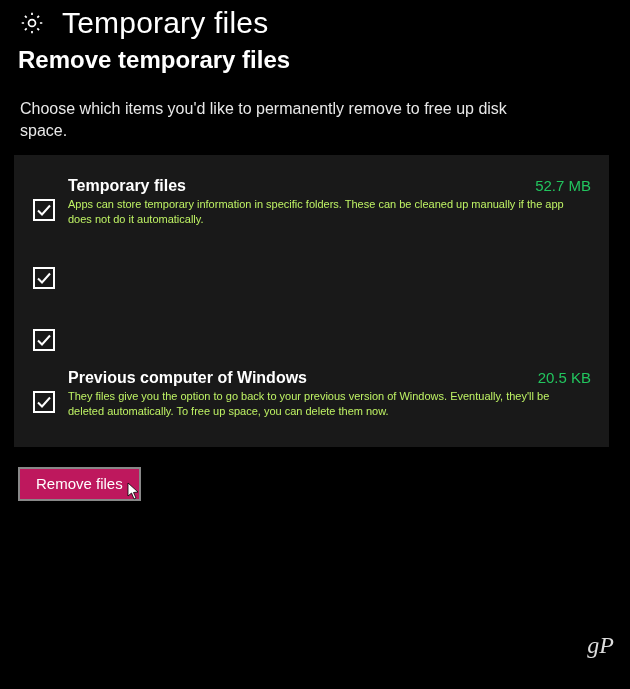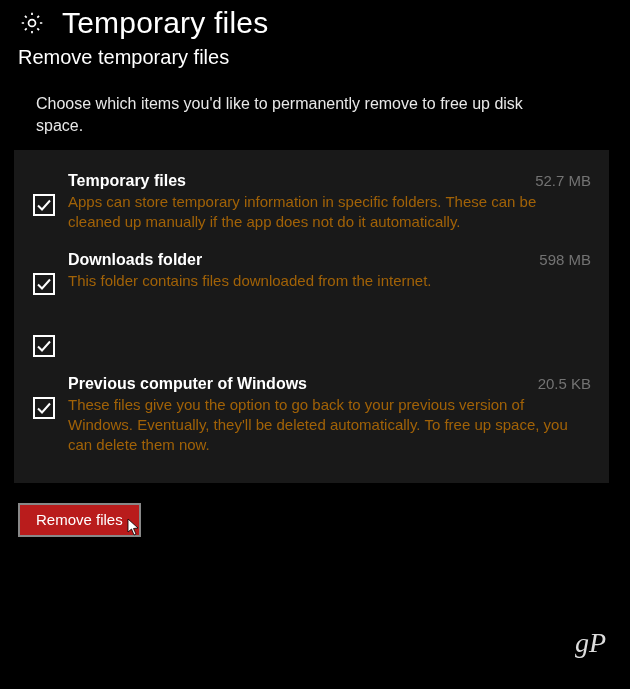--- a/index.html
+++ b/index.html
@@ -23,31 +23,30 @@
     width: 28px; height: 28px;
     display: flex; align-items: center; justify-content: center;
   }
   .gear svg { width: 26px; height: 26px; }
   .page-title {
     font-size: 30px;
     font-weight: 300;
     letter-spacing: 0.2px;
   }
   .subtitle {
-    font-size: 20px;
-    font-weight: 400;
+    font-size: 24px;
+    font-weight: 700;
     padding: 6px 35px 0 18px;
   }
   .instructions {
     font-size: 16px;
     color: #e8e8e8;
     padding: 24px 20px 14px 20px;
     line-height: 1.35;
     max-width: 560px;
-    margin-left: 16px;
   }
   .panel {
     background: #191919;
     margin: 0 14px 0 14px;
     padding: 14px 14px 18px 6px;
     width: 595px;
   }
   .item {
     display: flex;
     align-items: flex-start;
@@ -76,55 +75,55 @@
     justify-content: space-between;
     align-items: baseline;
   }
   .item-title {
     font-weight: 600;
     font-size: 16px;
     color: #fff;
   }
   .item-size {
     font-size: 15px;
-    color: #737373;
+    color: #22c55e;
   }
   .item-desc {
-    color: #a16207;
-    font-size: 15px;
+    color: #bef264;
+    font-size: 11px;
     line-height: 1.35;
     padding-top: 2px;
     max-width: 500px;
   }
   .btn-row {
     padding: 20px 0 0 18px;
     display: flex;
     align-items: center;
   }
   .remove-btn {
-    background: #b91c1c;
+    background: #be185d;
     color: #fff;
     border: 2px solid #888;
     font-size: 15px;
     padding: 6px 16px 7px 16px;
     font-family: inherit;
     cursor: pointer;
     position: relative;
   }
   .cursor {
     position: absolute;
     width: 14px; height: 18px;
     right: -2px; bottom: -1px;
     pointer-events: none;
   }
   .watermark {
     position: absolute;
-    right: 24px;
+    right: 16px;
     bottom: 30px;
-    font-size: 28px;
+    font-size: 24px;
     font-style: italic;
     font-family: Georgia, 'Times New Roman', serif;
     color: #ddd;
   }
 </style>
 </head>
 <body>
 
 <div class="header-row">
   <span class="gear">
@@ -160,27 +159,20 @@
   </div>
 
   <div class="item">
     <div class="check-col">
       <div class="check">
         <svg viewBox="0 0 16 16">
             <path d="M2 8.5 6 12.5 14 3.5" stroke="#fff" stroke-width="2" fill="none"></path>
           </svg>
       </div>
     </div>
-    <div class="body-col">
-      <div class="row1">
-        <span class="item-title">Downloads folder</span>
-        <span class="item-size">598 MB</span>
-      </div>
-      <div class="item-desc">This folder contains files downloaded from the internet.</div>
-    </div>
   </div>
 
   <div class="item">
     <div class="check-col">
       <div class="check">
         <svg viewBox="0 0 16 16">
             <path d="M2 8.5 6 12.5 14 3.5" stroke="#fff" stroke-width="2" fill="none"></path>
           </svg>
       </div>
     </div>
@@ -194,21 +186,21 @@
         <svg viewBox="0 0 16 16">
             <path d="M2 8.5 6 12.5 14 3.5" stroke="#fff" stroke-width="2" fill="none"></path>
           </svg>
       </div>
     </div>
     <div class="body-col">
       <div class="row1">
         <span class="item-title">Previous computer of Windows</span>
         <span class="item-size">20.5 KB</span>
       </div>
-      <div class="item-desc">These files give you the option to go back to your previous version of Windows. Eventually, they'll be deleted automatically. To free up space, you can delete them now.</div>
+      <div class="item-desc">They files give you the option to go back to your previous version of Windows. Eventually, they'll be deleted automatically. To free up space, you can delete them now.</div>
     </div>
   </div>
 
 </div>
 
 <div class="btn-row">
   <button class="remove-btn">
     <span>Remove files</span>
     <span class="cursor">
       <svg viewBox="0 0 14 18">

